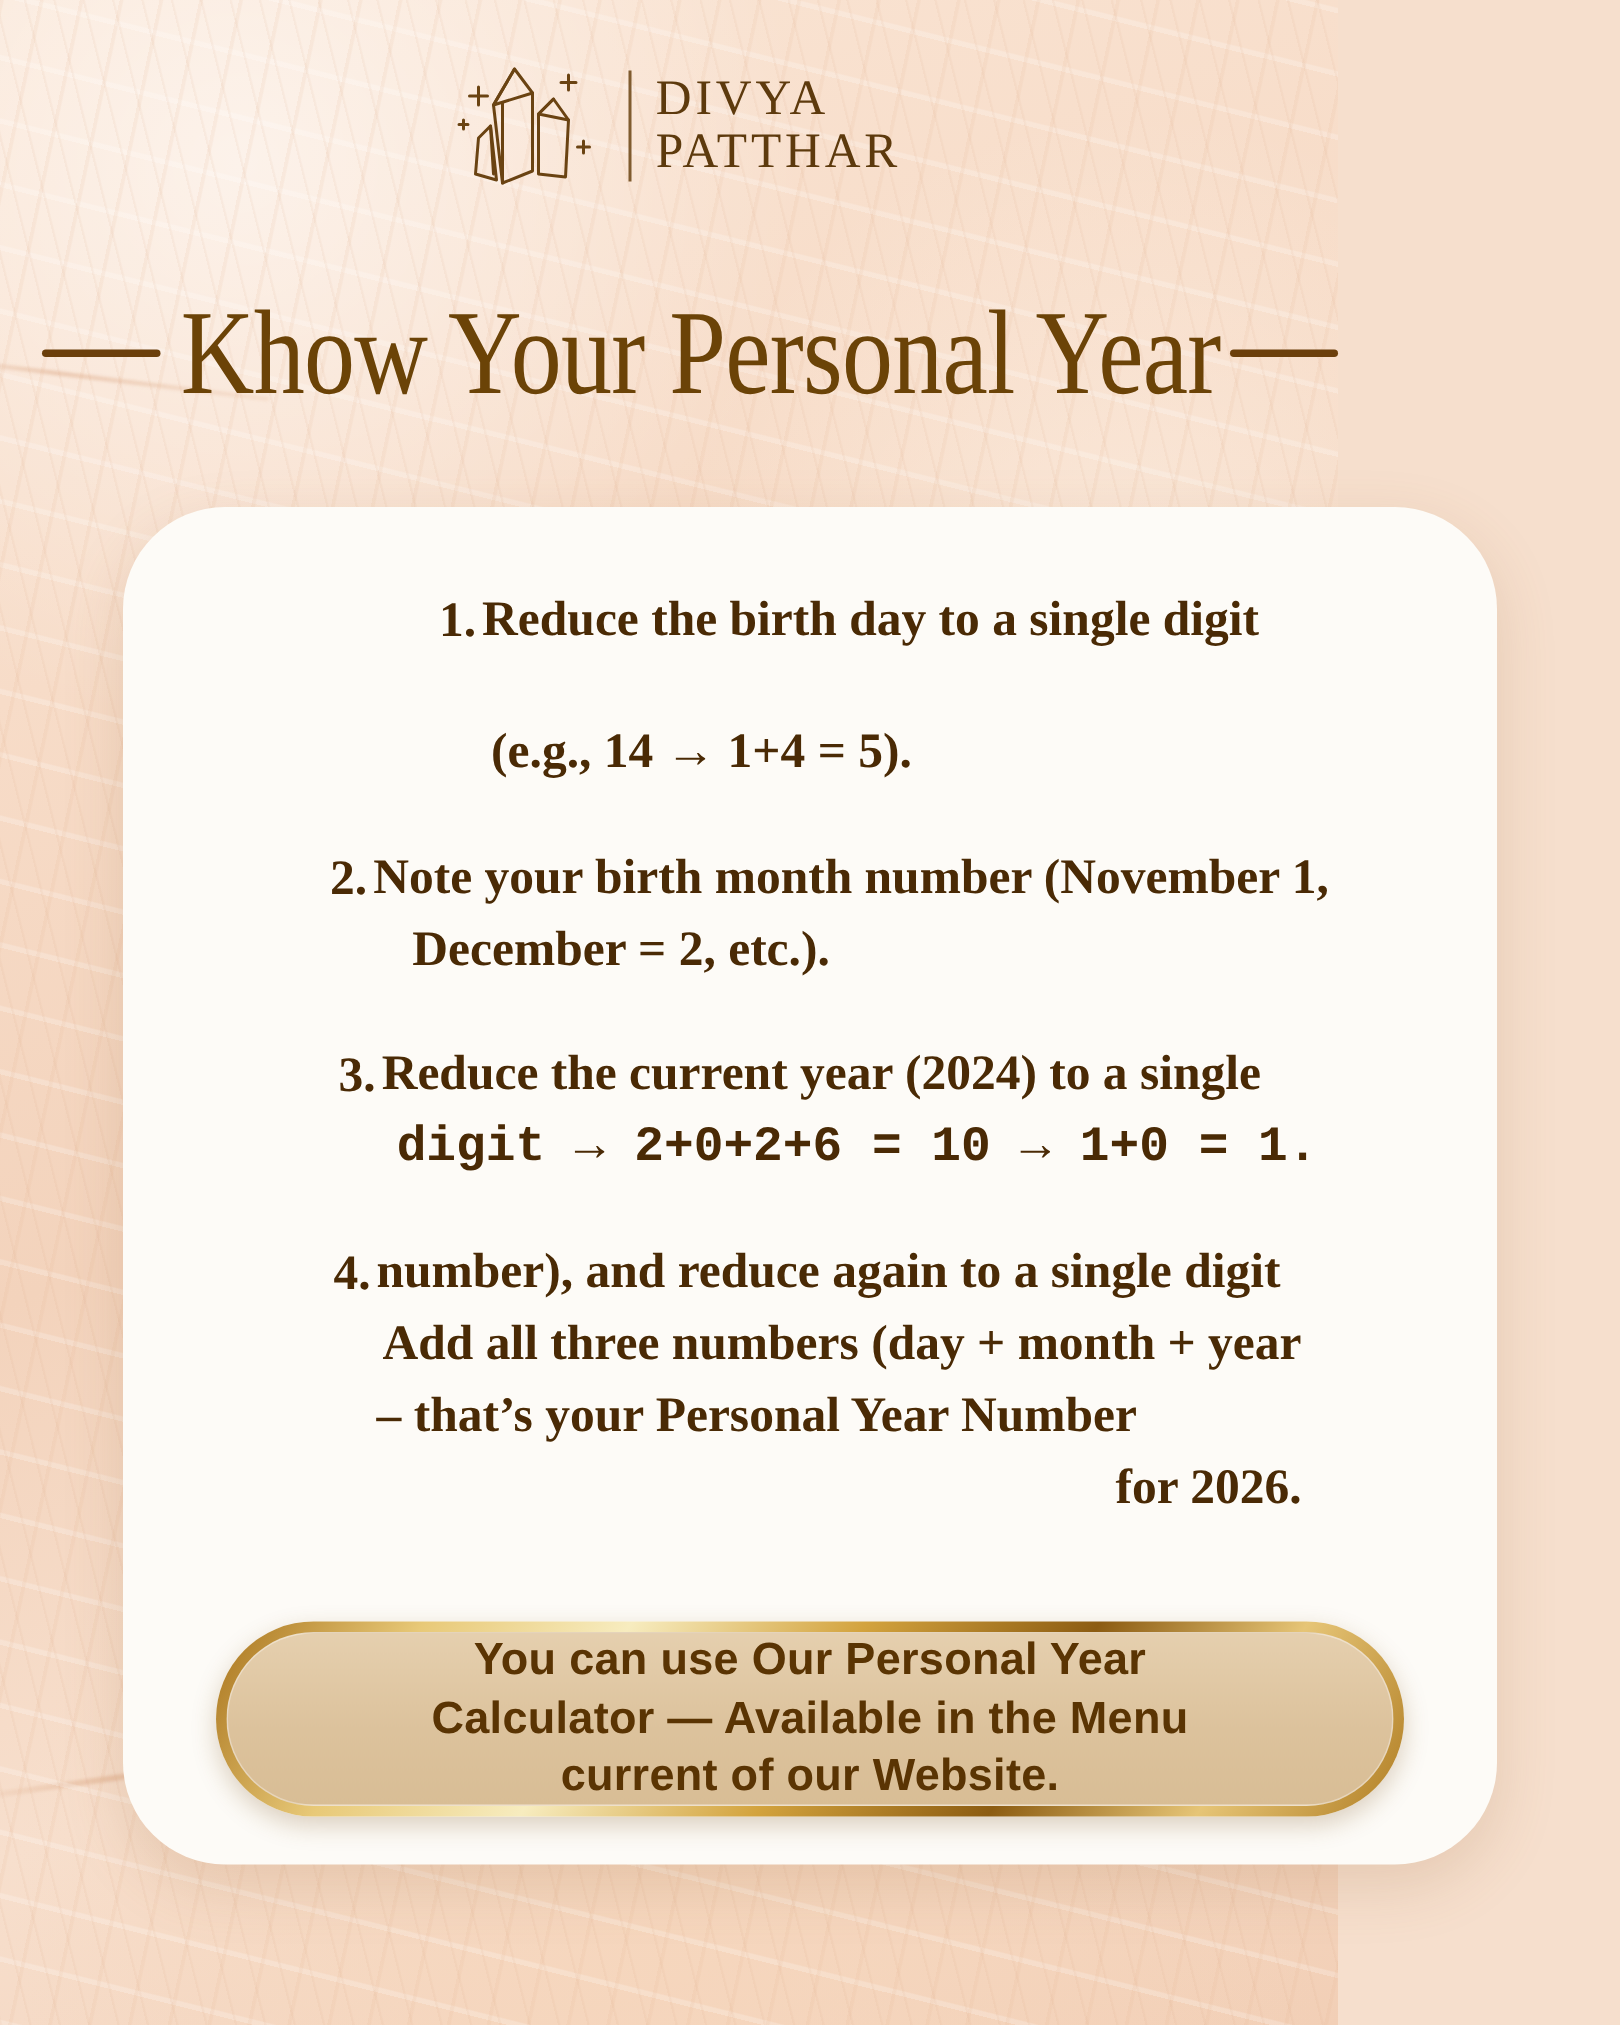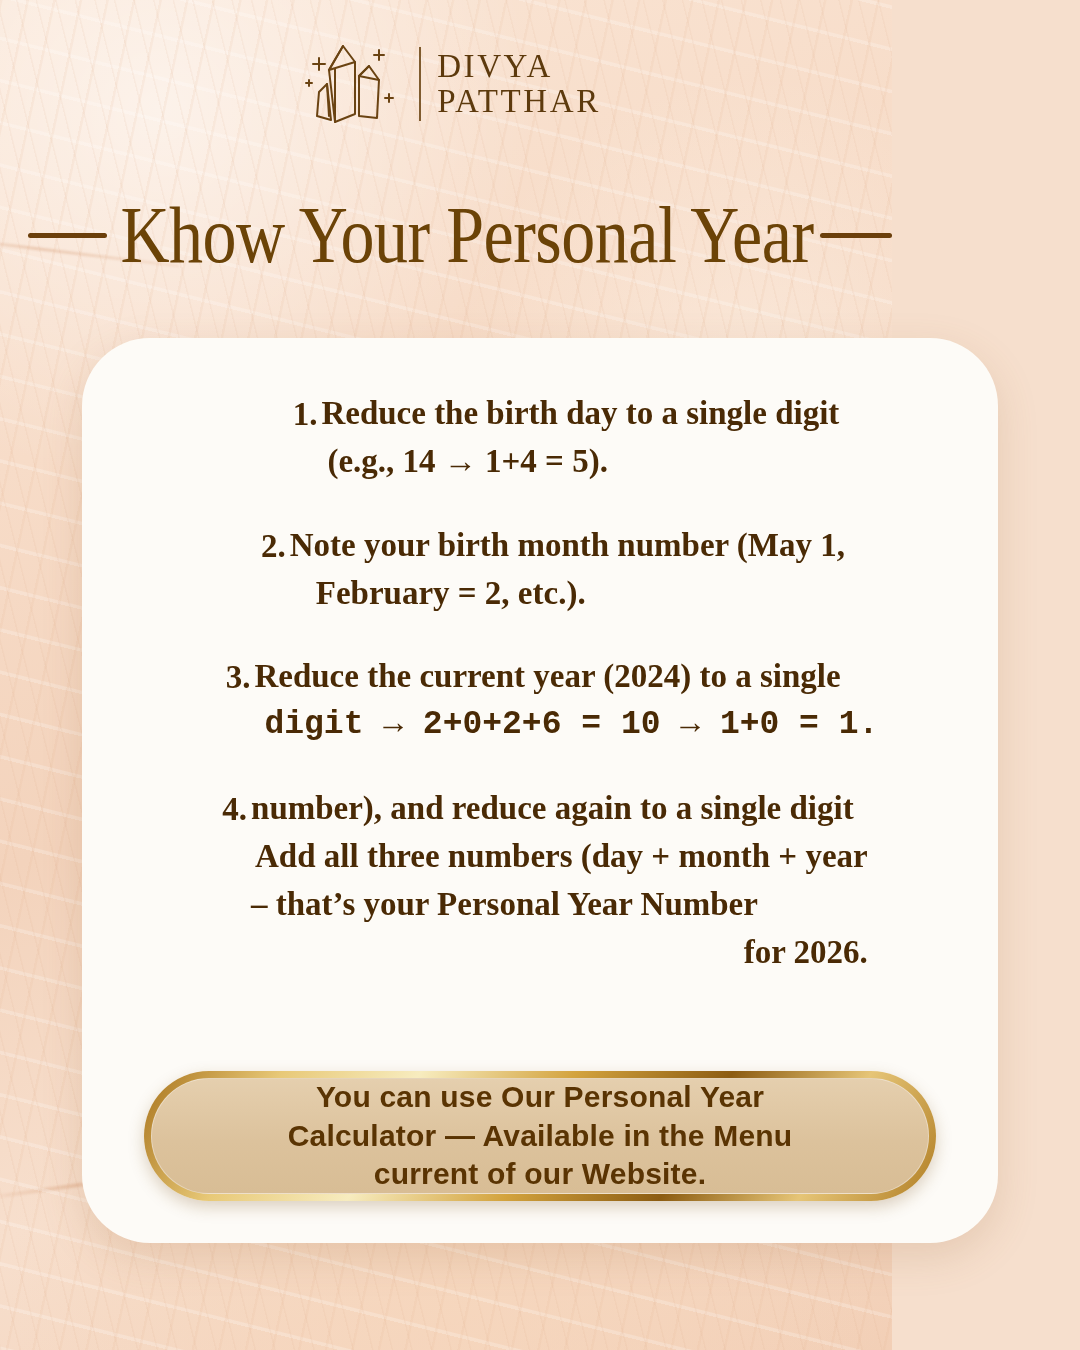--- a/index.html
+++ b/index.html
@@ -151,32 +151,32 @@
     max-width: 700px;
   }
   .step-text .ln { display: block; white-space: nowrap; }
 
   
   .step.s1 { padding-left: 44px; }
   .step.s2 { padding-left: 18px; }
   .step.s3 { padding-left: 16px; }
   .step.s4 { padding-left: 2px; }
 
-  .step.s1 .ln:nth-child(2) { padding-left: 6px; }
+  .step.s1 .ln:nth-child(2) { padding-left: 6px; margin-top: 40px; }
   .step.s2 .ln:nth-child(2) { padding-left: 26px; }
   .step.s3 .ln:nth-child(2) { padding-left: 10px; font-family: Liberation Mono, monospace; }
   .step.s4 .ln:nth-child(2) { padding-left: 4px; }
   .step.s4 .ln:nth-child(3) { padding-left: 0px; }
   .step.s4 .ln:nth-child(4) { padding-left: 4px; text-align: right; }
 
   
   .cta {
     position: absolute;
     left: 62px;
-    bottom: 42px;
+    bottom: 32px;
     width: 792px;
     height: 130px;
     border-radius: 68px;
     padding: 7px;
     background: linear-gradient(120deg, #a9741d 0%, #e8c978 16%, #f7ecbf 32%, #d3a33e 50%, #8c5c12 68%, #e6c577 84%, #b07d23 100%);
     box-shadow: 0 6px 16px rgba(120,80,25,0.25);
   }
   .cta-inner {
     width: 100%;
     height: 100%;
@@ -253,22 +253,22 @@
         <span class="step-num">1.</span>
         <span class="step-text">
           <span class="ln">Reduce the birth day to a single digit</span>
           <span class="ln">(e.g., 14 → 1+4 = 5).</span>
         </span>
       </div>
 
       <div class="step s2">
         <span class="step-num">2.</span>
         <span class="step-text">
-          <span class="ln">Note your birth month number (May 1,</span>
-          <span class="ln">February = 2, etc.).</span>
+          <span class="ln">Note your birth month number (November 1,</span>
+          <span class="ln">December = 2, etc.).</span>
         </span>
       </div>
 
       <div class="step s3">
         <span class="step-num">3.</span>
         <span class="step-text">
           <span class="ln">Reduce the current year (2024) to a single</span>
           <span class="ln">digit → 2+0+2+6 = 10 → 1+0 = 1.</span>
         </span>
       </div>

